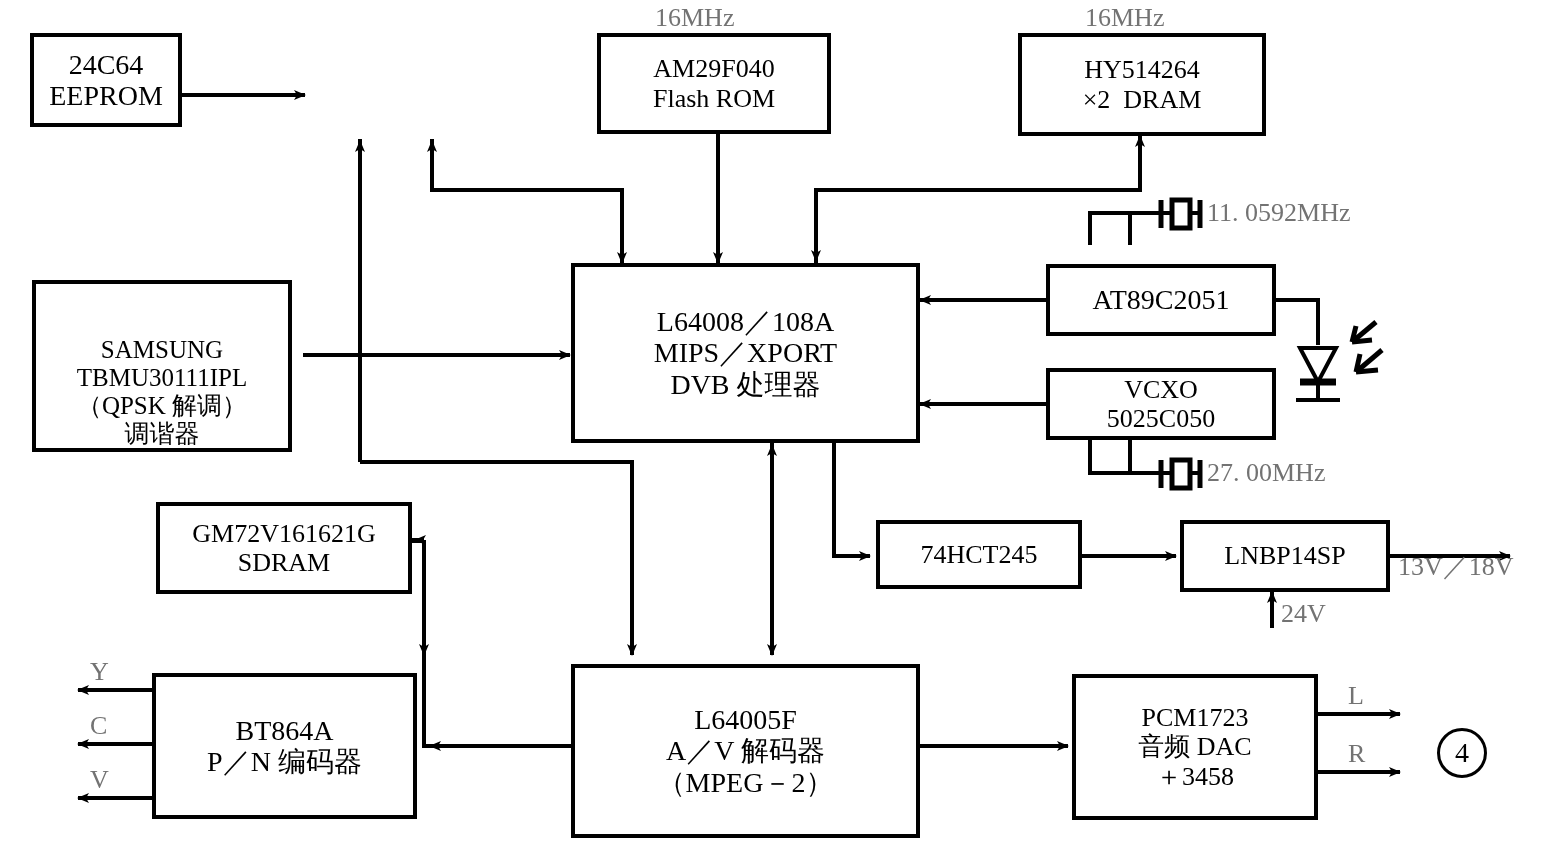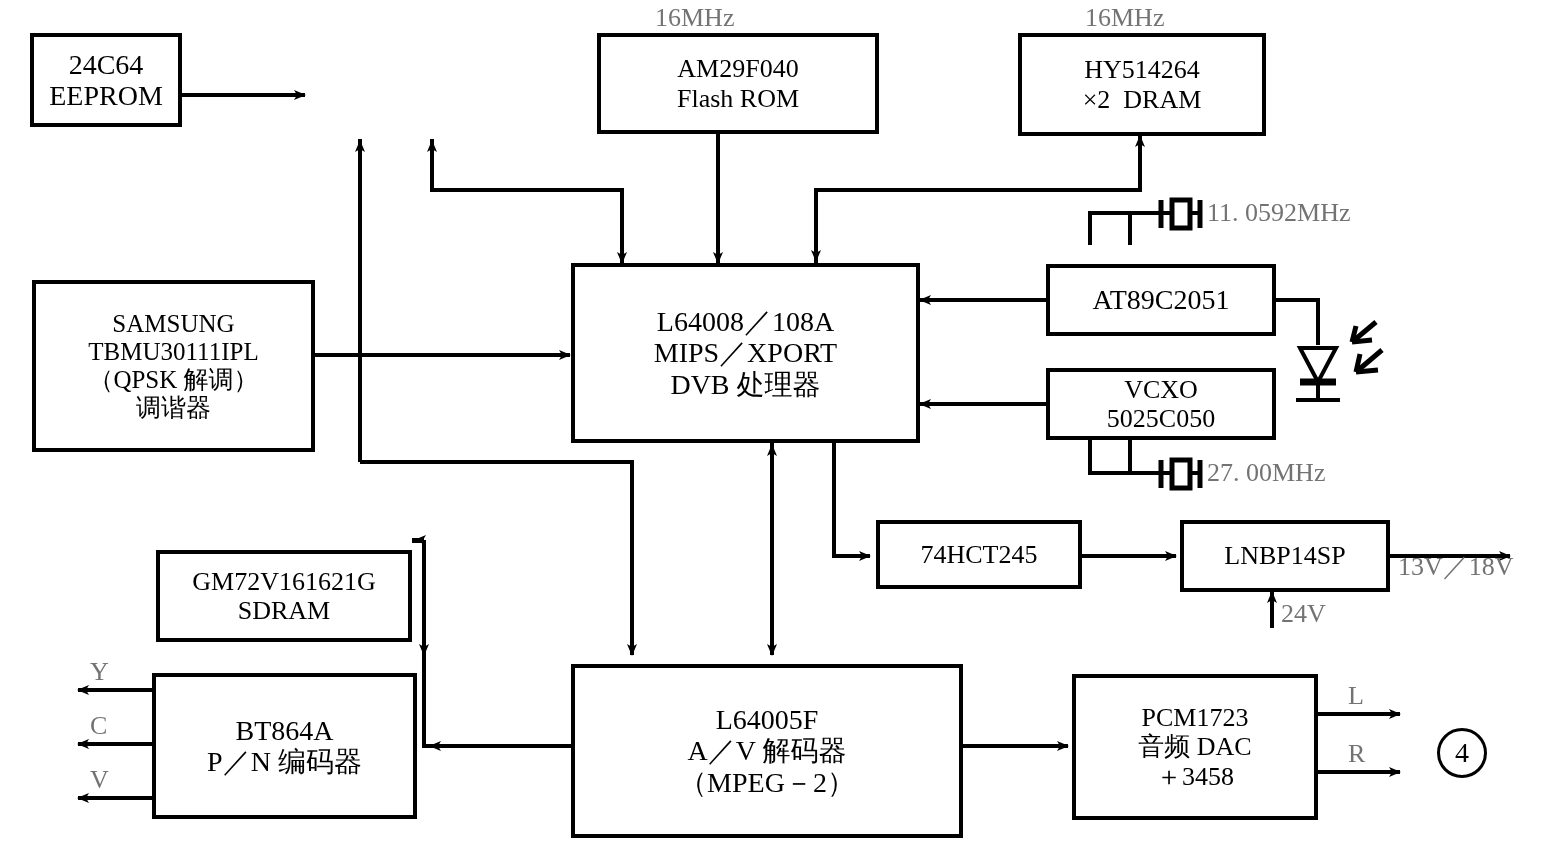--- a/index.html
+++ b/index.html
@@ -117,35 +117,35 @@
   </svg>
 
   <div class="blk f28" style="left:30px;top:33px;width:152px;height:94px;">
     <span>
       <span class="ln">24C64</span>
       <span class="ln">EEPROM</span>
     </span>
   </div>
 
 
-  <div class="blk f26" style="left:597px;top:33px;width:282px;height:101px;">
+  <div class="blk f26" style="left:597px;top:33px;width:234px;height:101px;">
     <span>
       <span class="ln">AM29F040</span>
       <span class="ln">Flash ROM</span>
     </span>
   </div>
 
   <div class="blk f26" style="left:1018px;top:33px;width:248px;height:103px;">
     <span>
       <span class="ln">HY514264</span>
       <span class="ln">×2  DRAM</span>
     </span>
   </div>
 
-  <div class="blk f25" style="left:32px;top:280px;width:283px;height:172px;">
+  <div class="blk f25" style="left:32px;top:280px;width:260px;height:172px;align-items:flex-end;">
     <span>
       <span class="ln">SAMSUNG</span>
       <span class="ln">TBMU30111IPL</span>
       <span class="ln">（QPSK 解调）</span>
       <span class="ln">调谐器</span>
     </span>
   </div>
 
   <div class="blk f28" style="left:571px;top:263px;width:349px;height:180px;">
     <span>
@@ -161,21 +161,21 @@
     </span>
   </div>
 
   <div class="blk f26" style="left:1046px;top:368px;width:230px;height:72px;">
     <span>
       <span class="ln">VCXO</span>
       <span class="ln">5025C050</span>
     </span>
   </div>
 
-  <div class="blk f26" style="left:156px;top:502px;width:256px;height:92px;margin-top:48px;">
+  <div class="blk f26" style="left:156px;top:502px;width:256px;height:92px;">
     <span>
       <span class="ln">GM72V161621G</span>
       <span class="ln">SDRAM</span>
     </span>
   </div>
 
   <div class="blk f26" style="left:876px;top:520px;width:206px;height:69px;">
     <span>
       <span class="ln">74HCT245</span>
     </span>
@@ -187,21 +187,21 @@
     </span>
   </div>
 
   <div class="blk f28" style="left:152px;top:673px;width:265px;height:146px;justify-content:center;">
     <span>
       <span class="ln">BT864A</span>
       <span class="ln">P／N 编码器</span>
     </span>
   </div>
 
-  <div class="blk f28" style="left:571px;top:664px;width:392px;height:174px;text-align:center;">
+  <div class="blk f28" style="left:571px;top:664px;width:349px;height:174px;text-align:center;">
     <span>
       <span class="ln">L64005F</span>
       <span class="ln">A／V 解码器</span>
       <span class="ln">（MPEG－2）</span>
     </span>
   </div>
 
   <div class="blk f26" style="left:1072px;top:674px;width:246px;height:146px;">
     <span>
       <span class="ln">PCM1723</span>

